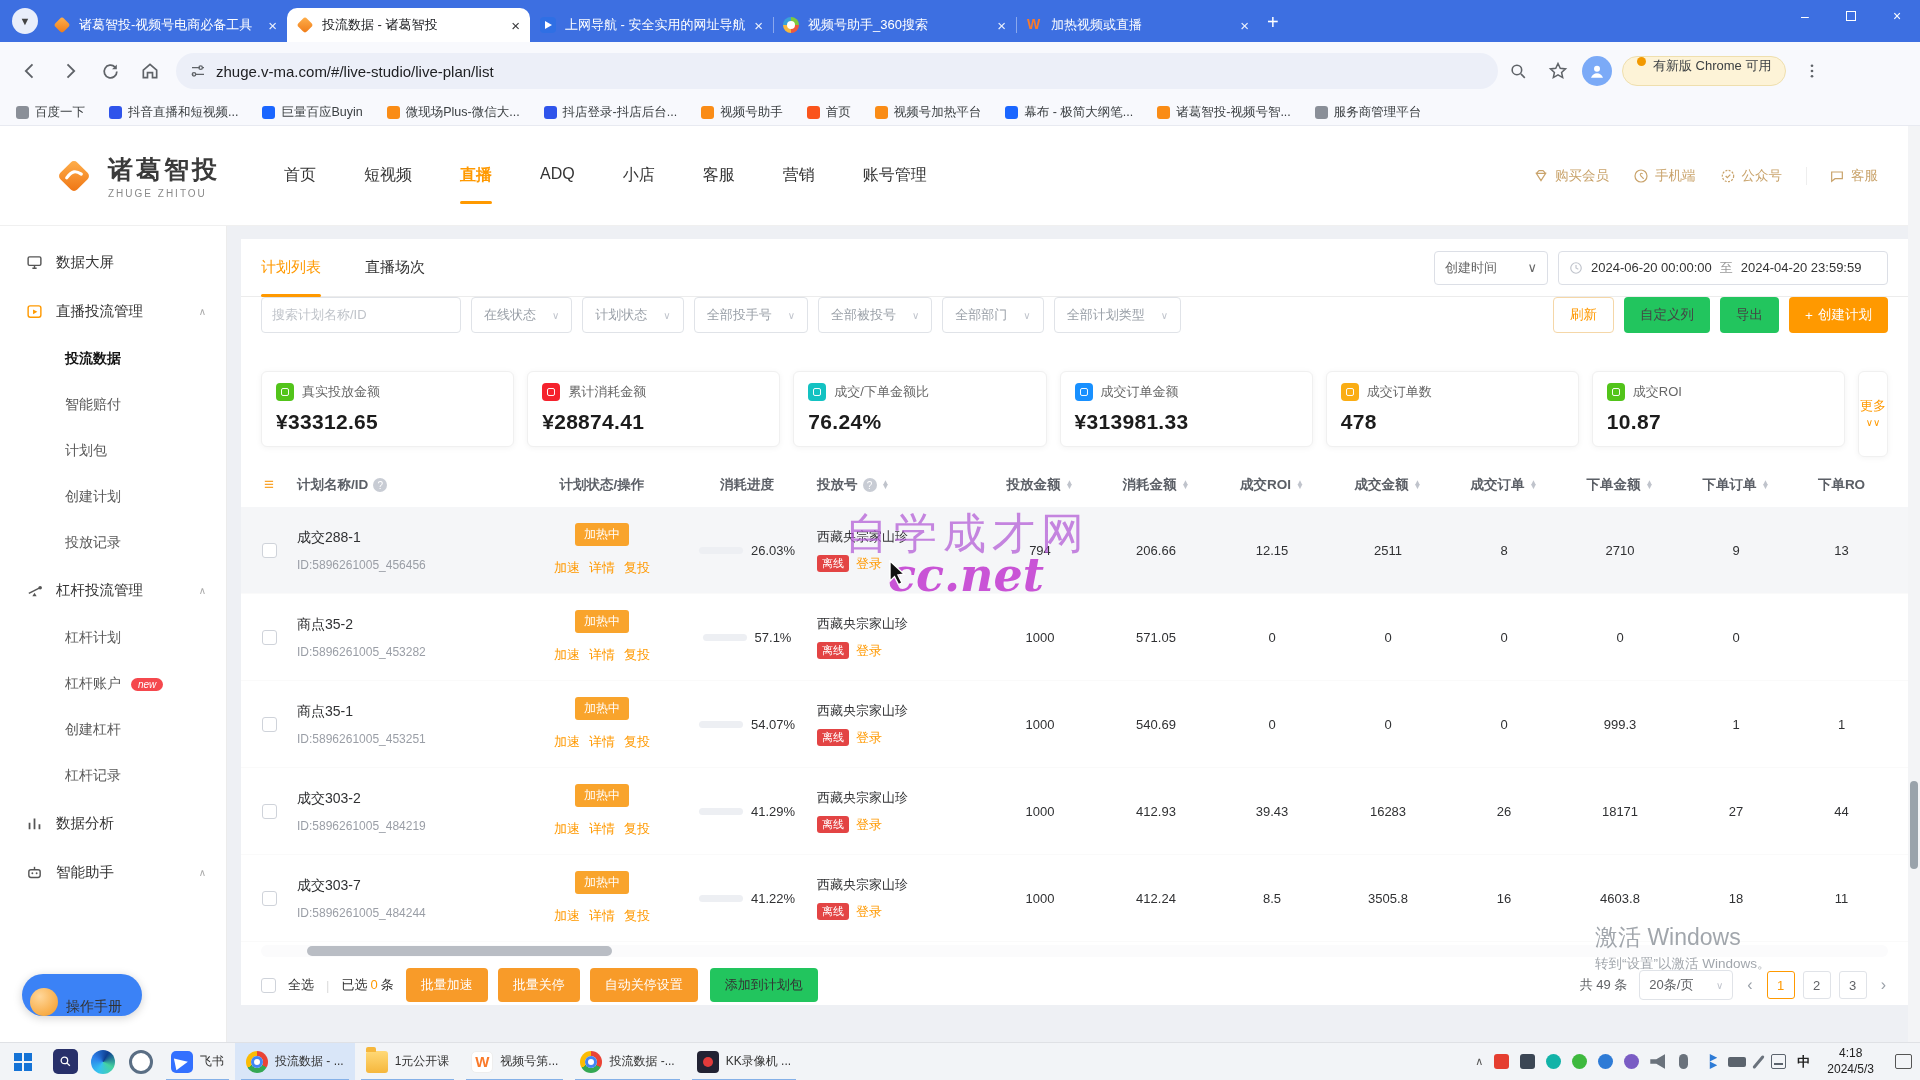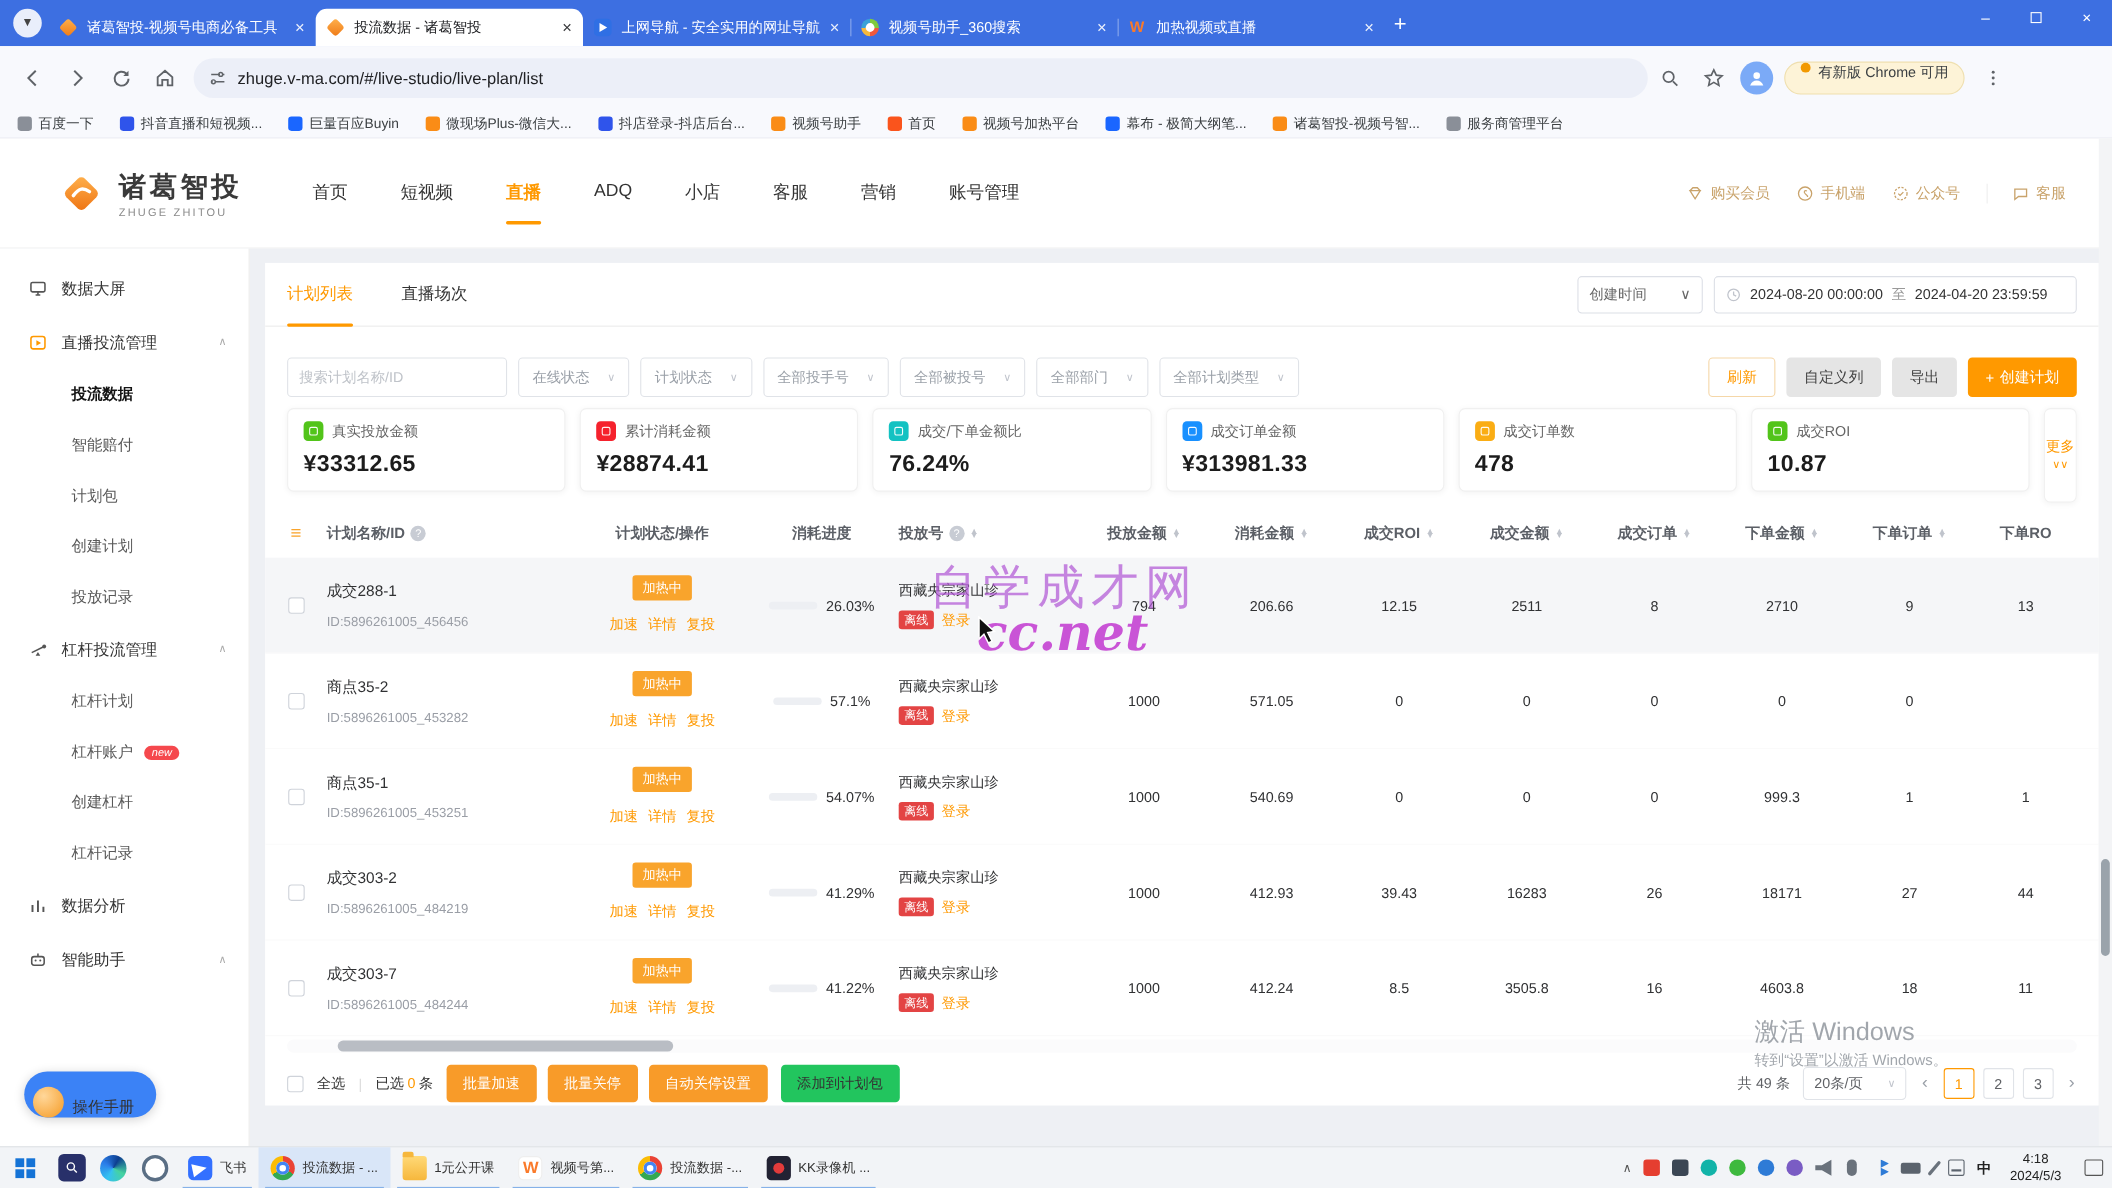--- a/index.html
+++ b/index.html
@@ -69,28 +69,28 @@
 
   .tabsrow{height:58px;border-bottom:1px solid #ececec;display:flex;align-items:center;padding:0 20px}
   .ptab{font-size:15px;color:#333;margin-right:44px;position:relative;height:100%;display:flex;align-items:center}
   .ptab.on{color:#ff9900}
   .ptab.on::after{content:'';position:absolute;bottom:-1px;left:0;right:0;height:3px;background:#ff9900;border-radius:2px}
   .tr-right{margin-left:auto;display:flex;gap:10px;align-items:center}
   .sortsel{width:114px;height:34px;border:1px solid #dcdfe6;border-radius:4px;display:flex;align-items:center;justify-content:space-between;padding:0 10px;font-size:13px;color:#666}
   .datebox{width:330px;height:34px;border:1px solid #dcdfe6;border-radius:4px;display:flex;align-items:center;gap:8px;padding:0 10px;font-size:13px;color:#333}
   .datebox .sep{color:#999}
 
-  .filterrow{height:64px;display:flex;align-items:flex-end;gap:10px;padding:0 20px}
+  .filterrow{height:64px;display:flex;align-items:flex-start;gap:10px;padding:0 20px}
   .finput{width:200px;height:36px;border:1px solid #e0e3e8;border-radius:4px;display:flex;align-items:center;padding:0 10px;color:#bfc3c9;font-size:13px}
   .fsel{height:36px;border:1px solid #e0e3e8;border-radius:4px;display:flex;align-items:center;padding:0 12px;gap:16px;color:#9aa0a8;font-size:13px}
   .fsel .cv{font-size:10px;color:#c0c4cc}
   .btns{margin-left:auto;display:flex;gap:10px}
   .btn{height:36px;border-radius:4px;padding:0 16px;font-size:13.5px;display:flex;align-items:center;gap:5px}
   .btn-refresh{border:1px solid #f5d7a8;color:#ff9900;background:#fff}
-  .btn-gray{background:#e5e5e5;color:#444}
+  .btn-gray{background:#22c55e;color:#444}
   .btn-primary{background:#ff9900;color:#fff}
 
   .statsrow{height:96px;display:flex;gap:13px;padding:10px 20px 0 20px;align-items:flex-start}
   .stat{flex:1;height:76px;border:1px solid #f0f0f0;border-radius:6px;box-shadow:0 1px 6px rgba(0,0,0,.05);padding:11px 14px;background:#fff}
   .stat .lab{display:flex;align-items:center;gap:8px;font-size:13px;color:#666}
   .stat .ic{width:18px;height:18px;border-radius:4px;position:relative}
   .stat .ic::after{content:'';position:absolute;inset:5px;border:1.5px solid rgba(255,255,255,.95);border-radius:2px}
   .stat .val{font-size:21px;font-weight:bold;color:#1c1c1c;margin-top:9px;letter-spacing:.3px}
   .more{width:30px;height:86px;border:1px solid #f0f0f0;border-radius:6px;box-shadow:0 1px 6px rgba(0,0,0,.05);display:flex;flex-direction:column;align-items:center;justify-content:center;color:#ff9900;font-size:13px;line-height:1.25;flex:none}
   .more .dbl{font-size:10px;margin-top:3px;letter-spacing:0}
@@ -500,21 +500,21 @@
                 <span>创建时间</span>
                 <span class="cv">∨</span>
               </div>
             <div class="datebox">
               <span class="svgw">
                   <svg width="14" height="14" viewBox="0 0 24 24">
                     <circle cx="12" cy="12" r="9" fill="none" stroke="#c0c4cc" stroke-width="2"></circle>
                     <path d="M12 7v5l4 2" fill="none" stroke="#c0c4cc" stroke-width="2"></path>
                   </svg>
                 </span>
-              <span>2024-08-20 00:00:00</span>
+              <span>2024-06-20 00:00:00</span>
               <span class="sep">至</span>
               <span>2024-04-20 23:59:59</span>
             </div>
           </div>
         </div>
 
         <div class="filterrow">
           <div class="finput">搜索计划名称/ID</div>
           <span id="filtersels" style="display:flex;gap:10px">
               <div class="fsel">

